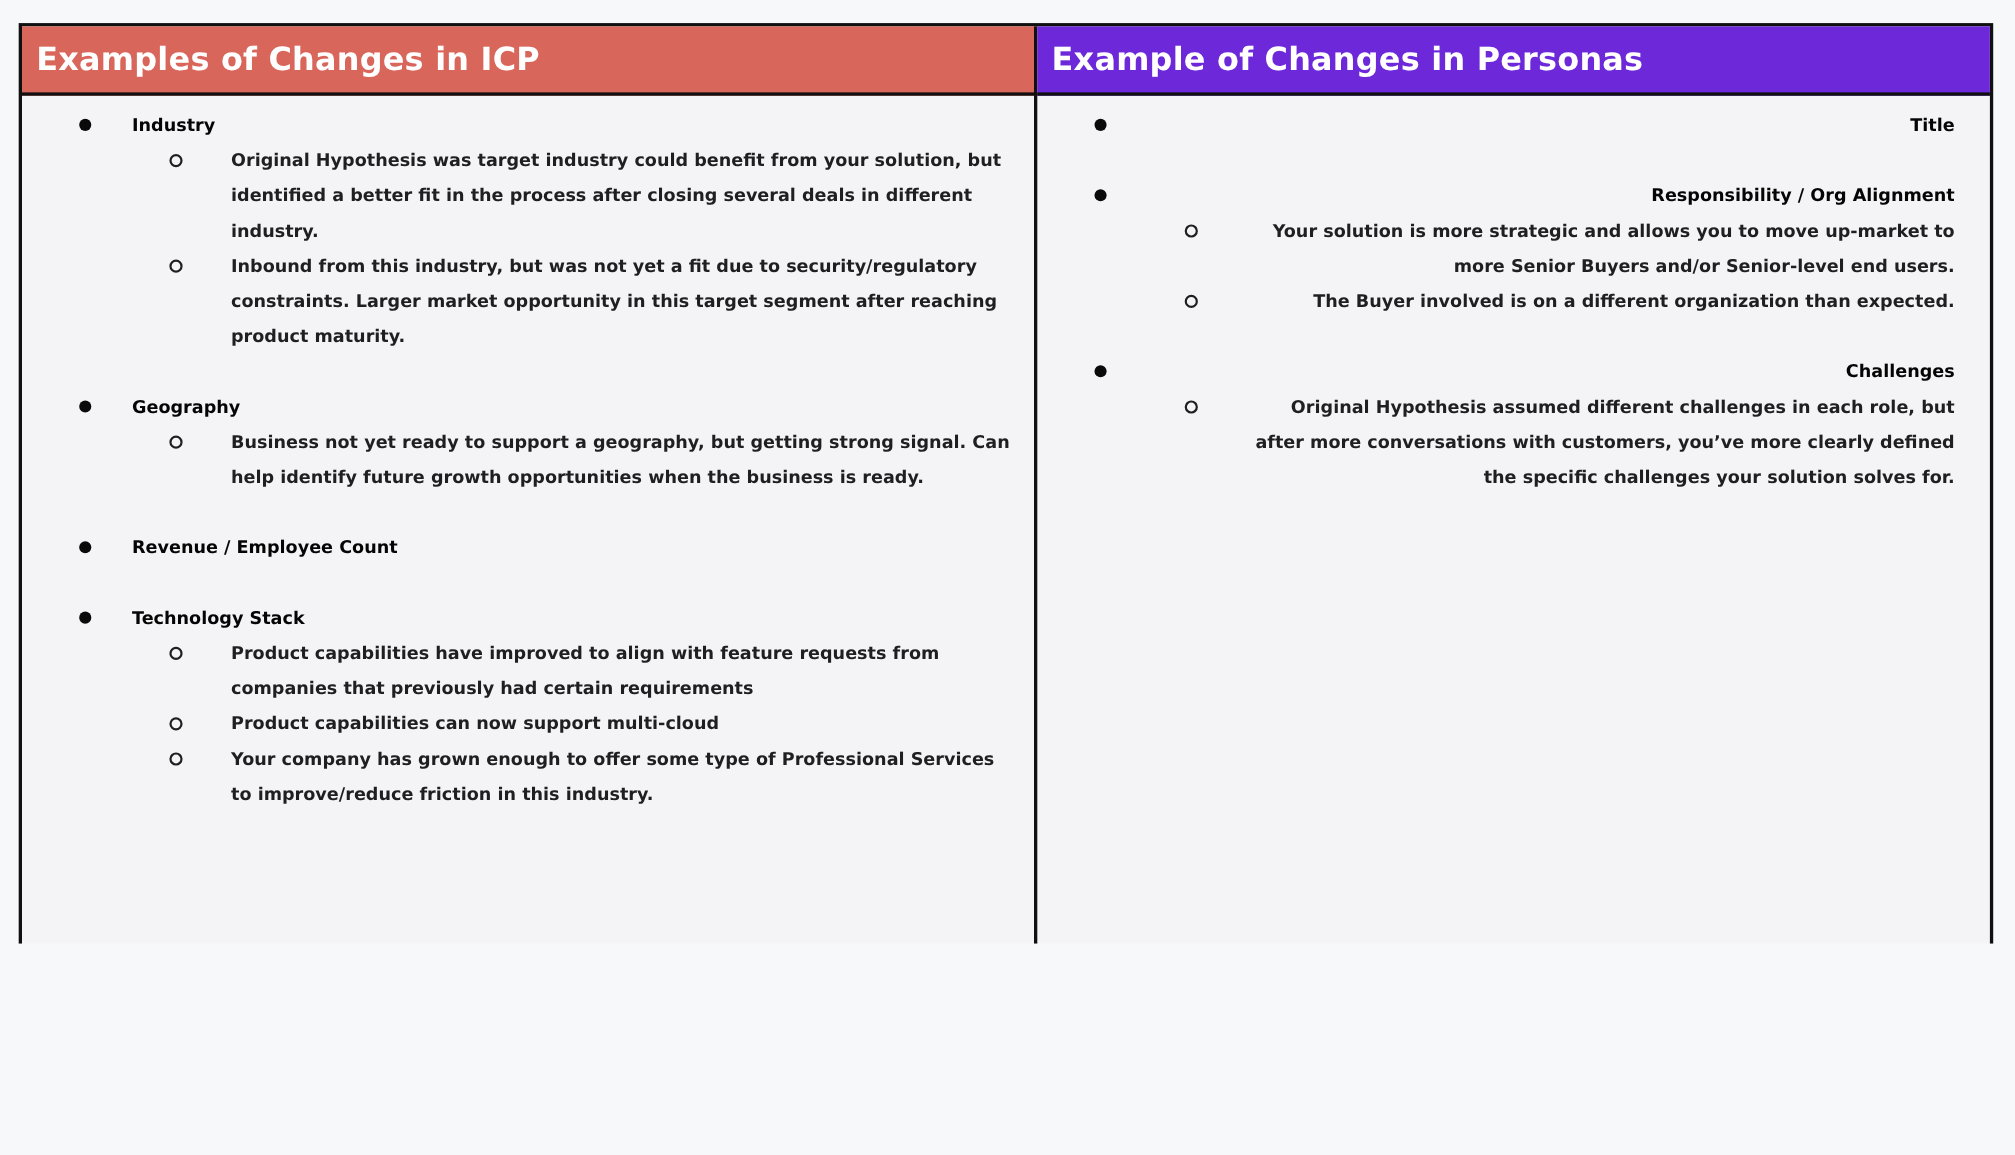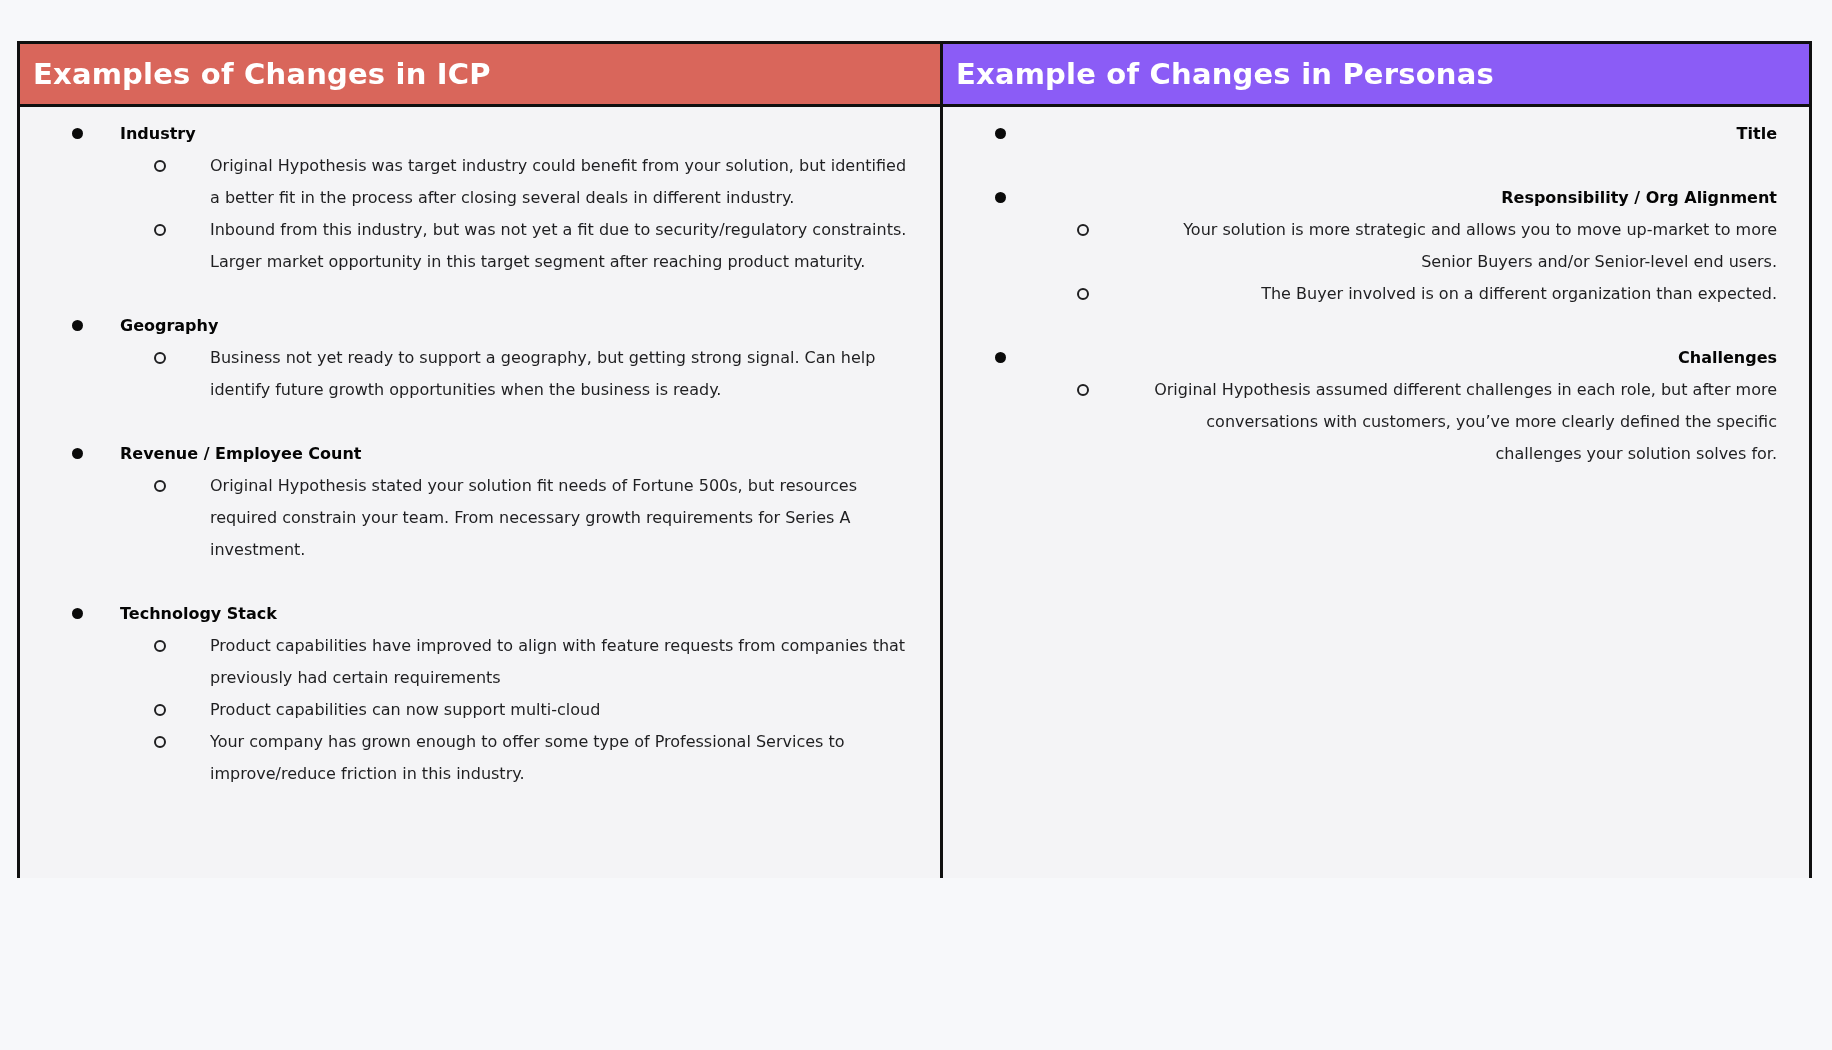--- a/index.html
+++ b/index.html
@@ -7,21 +7,20 @@
     padding: 0;
     background: #f7f8fa;
     font-family: "DejaVu Sans", "Liberation Sans", sans-serif;
   }
   .page {
     position: relative;
     width: 1832px;
     height: 858px;
     background: #f7f8fa;
     overflow: hidden;
-    margin-top: 20px;
   }
   .tbl {
     position: absolute;
     left: 17px;
     top: 21px;
     width: 1795px;
     height: 1009px;
     box-sizing: border-box;
     border: 3px solid #101010;
     background: #f4f4f6;
@@ -40,21 +39,21 @@
     font-size: 29px;
     letter-spacing: 0.2px;
     white-space: nowrap;
     overflow: hidden;
   }
   .hdr.icp {
     background: #d9665b;
     border-right: 3px solid #101010;
   }
   .hdr.personas {
-    background: #8b5cf6;
+    background: #6d28d9;
     align-items: center;
   }
   .cell {
     box-sizing: border-box;
     padding-top: 11px;
     font-size: 16px;
     line-height: 32px;
     color: #1f1f21;
     overflow: hidden;
   }
@@ -80,20 +79,21 @@
     left: 52px;
     top: 10px;
     width: 11px;
     height: 11px;
     background: #0a0a0a;
     border-radius: 50%;
   }
   .l2 {
     position: relative;
     padding-left: 190px;
+    font-weight: bold;
   }
   .ring {
     position: absolute;
     left: 134px;
     top: 10px;
     width: 12px;
     height: 12px;
     box-sizing: border-box;
     border: 2px solid #1f1f21;
     border-radius: 50%;
@@ -140,24 +140,20 @@
           <span class="ring"></span>
           <span>Business not yet ready to support a geography, but getting strong signal. Can help identify future growth opportunities when the business is ready.</span>
         </div>
       </div>
 
       <div class="group">
         <div class="l1">
           <span class="dot"></span>
           <span>Revenue / Employee Count</span>
         </div>
-        <div class="l2">
-          <span class="ring"></span>
-          <span>Original Hypothesis stated your solution fit needs of Fortune 500s, but resources required constrain your team. From necessary growth requirements for Series A investment.</span>
-        </div>
       </div>
 
       <div class="group">
         <div class="l1">
           <span class="dot"></span>
           <span>Technology Stack</span>
         </div>
         <div class="l2">
           <span class="ring"></span>
           <span>Product capabilities have improved to align with feature requests from companies that previously had certain requirements</span>

